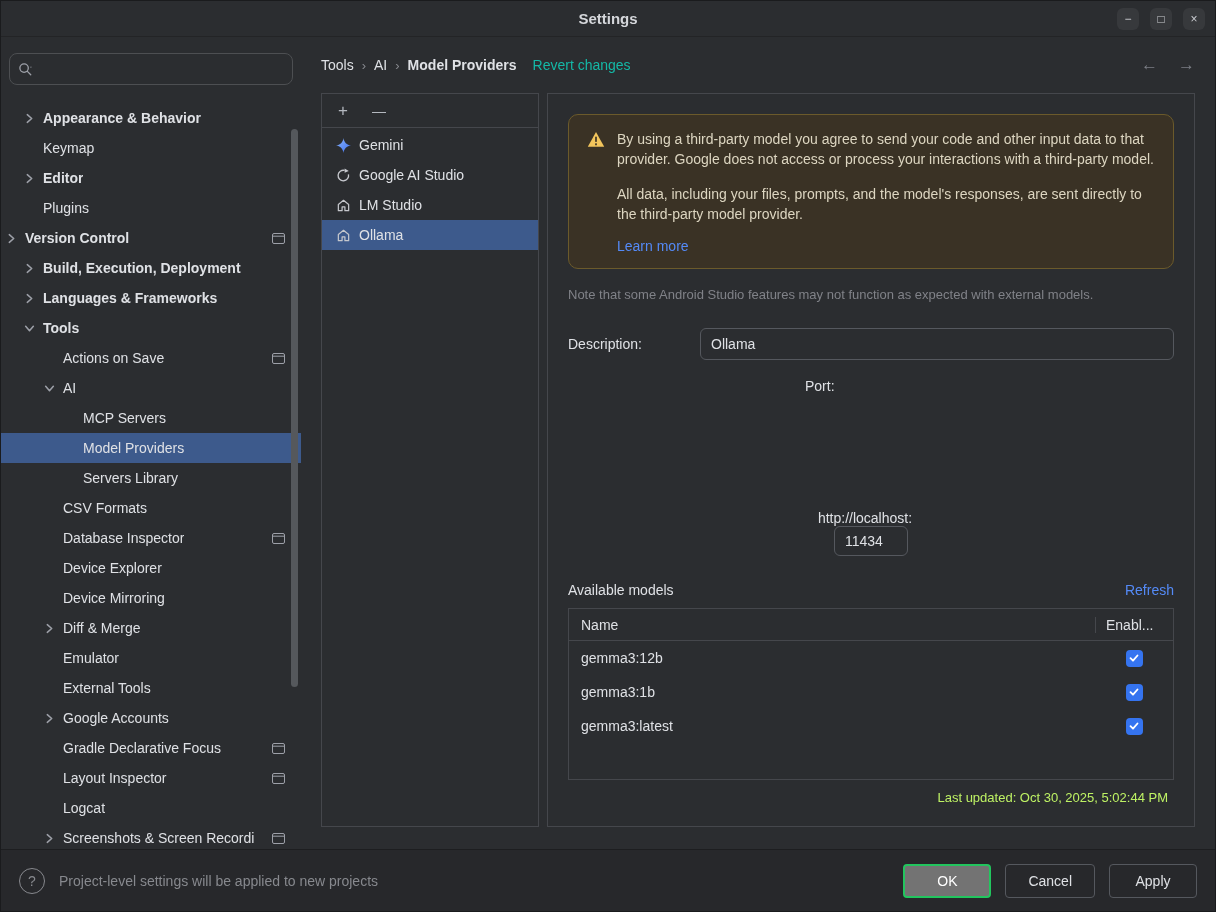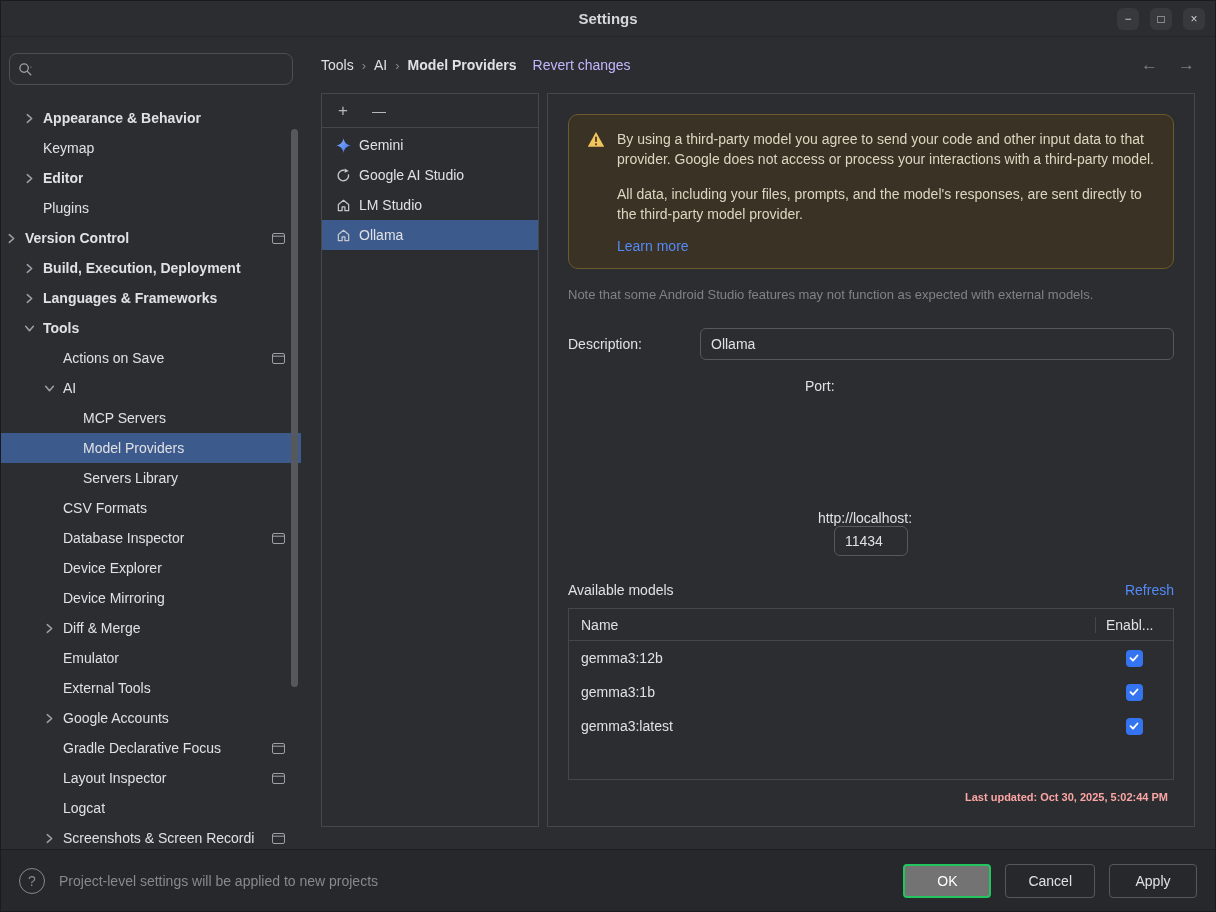--- a/index.html
+++ b/index.html
@@ -64,21 +64,21 @@
     width: 7px; height: 558px; border-radius: 4px;
     background: #55585c;
   }
 
   
   .content { flex: 1; display: flex; flex-direction: column; padding: 0 20px; min-width: 0; }
   .breadcrumb-row { height: 56px; display: flex; align-items: center; gap: 8px; }
   .crumb { color: #dfe1e5; }
   .crumb-sep { color: #87898e; font-size: 13px; }
   .crumb-current { font-weight: bold; }
-  .revert-link { color: #c4b5fd; margin-left: 8px; cursor: pointer; }
+  .revert-link { color: #14b8a6; margin-left: 8px; cursor: pointer; }
   .nav-arrows { margin-left: auto; display: flex; gap: 20px; color: #7b7e85; font-size: 17px; }
 
   .panels { flex: 1; display: flex; gap: 8px; margin-bottom: 22px; min-height: 0; }
 
   
   .provider-panel {
     width: 218px; flex: 0 0 218px;
     border: 1px solid #45474c;
     display: flex; flex-direction: column;
   }
@@ -140,21 +140,21 @@
   .tname { flex: 1; padding-left: 12px; }
   .tcheck { width: 78px; flex: 0 0 78px; display: flex; justify-content: center; }
   .cb {
     width: 17px; height: 17px; background: #3574f0; border-radius: 4px;
     display: inline-flex; align-items: center; justify-content: center; cursor: pointer;
   }
 
   .last-updated-bar {
     height: 34px; flex: 0 0 34px;
     display: flex; align-items: center; justify-content: flex-end;
-    color: #fca5a5; font-size: 11px; padding-right: 6px; font-weight: bold;
+    color: #bef264; font-size: 13px; padding-right: 6px;
   }
 
   
   .footer {
     height: 62px; flex: 0 0 62px;
     background: #27282b; border-top: 1px solid #1d1e20;
     display: flex; align-items: center; padding: 0 18px; gap: 14px;
   }
   .help-circle {
     width: 26px; height: 26px; border-radius: 50%;

